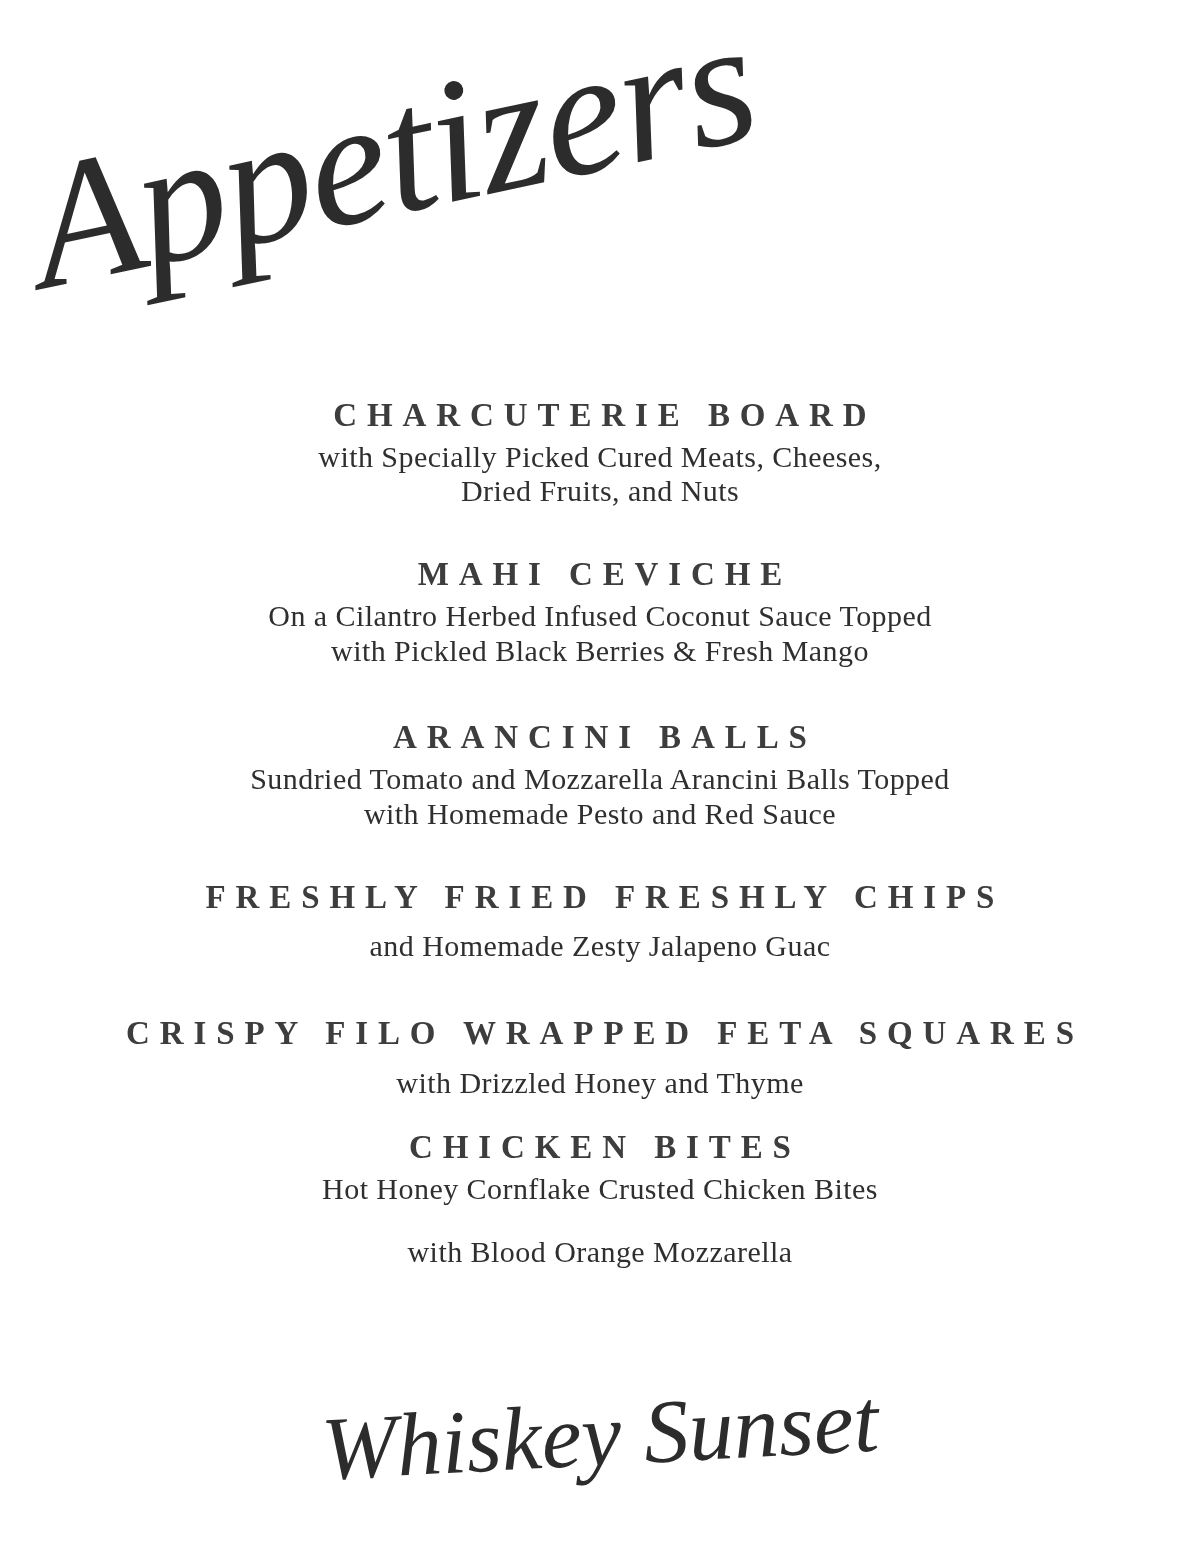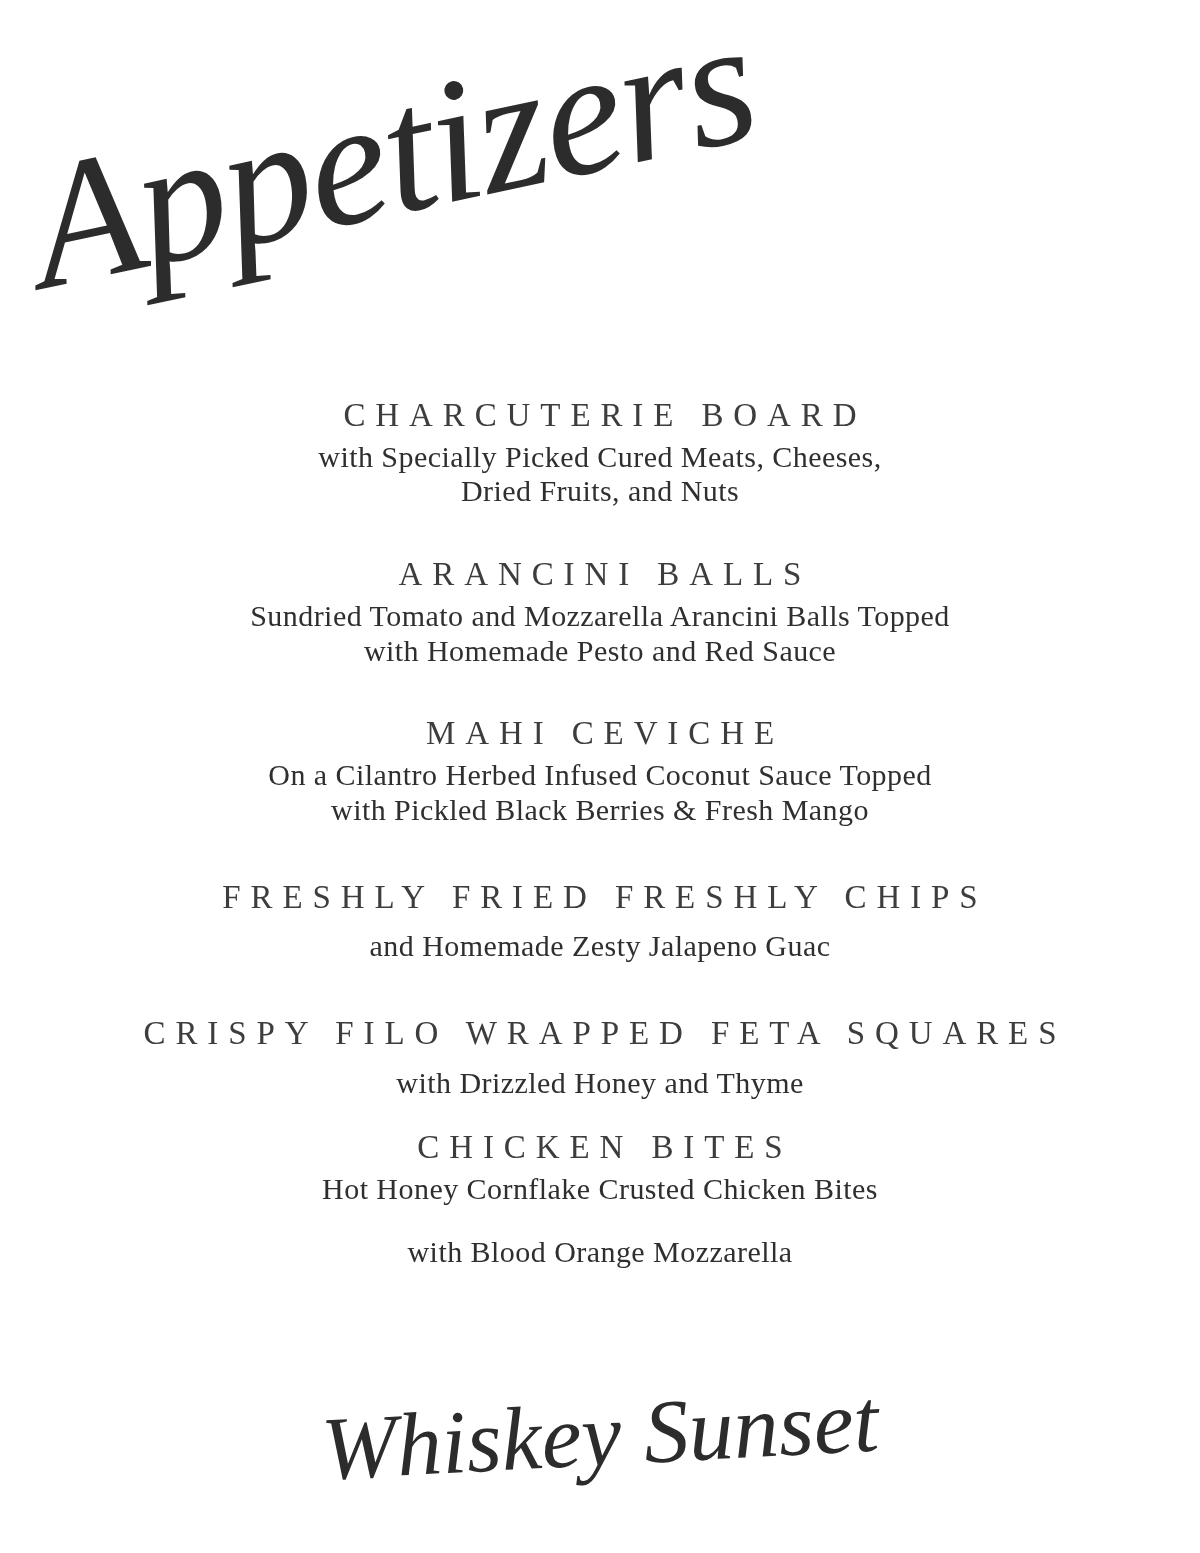--- a/index.html
+++ b/index.html
@@ -40,21 +40,21 @@
   
   .menu{
     position:absolute;
     left:0;top:396px;
     width:1200px;
     text-align:center;
   }
   .item{margin-bottom:46px;}
   .item-name{
     font-family:"Liberation Serif", serif;
-    font-weight:400;
+    font-weight:700;
     font-size:33px;
     letter-spacing:0.30em;
     text-indent:0.30em; 
     color:var(--heading);
     line-height:1.2;
     margin-bottom:4px;
   }
   .item-desc{
     font-family:"Liberation Serif", serif;
     font-size:30px;
@@ -88,30 +88,30 @@
   <h1 class="title">Appetizers</h1>
 
   <main class="menu">
 
     <section class="item">
       <h2 class="item-name">CHARCUTERIE BOARD</h2>
       <p class="item-desc">with Specially Picked Cured Meats, Cheeses,
 Dried Fruits, and Nuts</p>
     </section>
 
+    <section class="item gap-lg">
+      <h2 class="item-name">MAHI CEVICHE</h2>
+      <p class="item-desc">On a Cilantro Herbed Infused Coconut Sauce Topped
+with Pickled Black Berries &amp; Fresh Mango</p>
+    </section>
+
     <section class="item">
       <h2 class="item-name">ARANCINI BALLS</h2>
       <p class="item-desc">Sundried Tomato and Mozzarella Arancini Balls Topped
 with Homemade Pesto and Red Sauce</p>
-    </section>
-
-    <section class="item gap-lg">
-      <h2 class="item-name">MAHI CEVICHE</h2>
-      <p class="item-desc">On a Cilantro Herbed Infused Coconut Sauce Topped
-with Pickled Black Berries &amp; Fresh Mango</p>
     </section>
 
     <section class="item spaced gap-lg">
       <h2 class="item-name">FRESHLY FRIED FRESHLY CHIPS</h2>
       <p class="item-desc">and Homemade Zesty Jalapeno Guac</p>
     </section>
 
     <section class="item spaced gap-sm">
       <h2 class="item-name">CRISPY FILO WRAPPED FETA SQUARES</h2>
       <p class="item-desc">with Drizzled Honey and Thyme</p>

